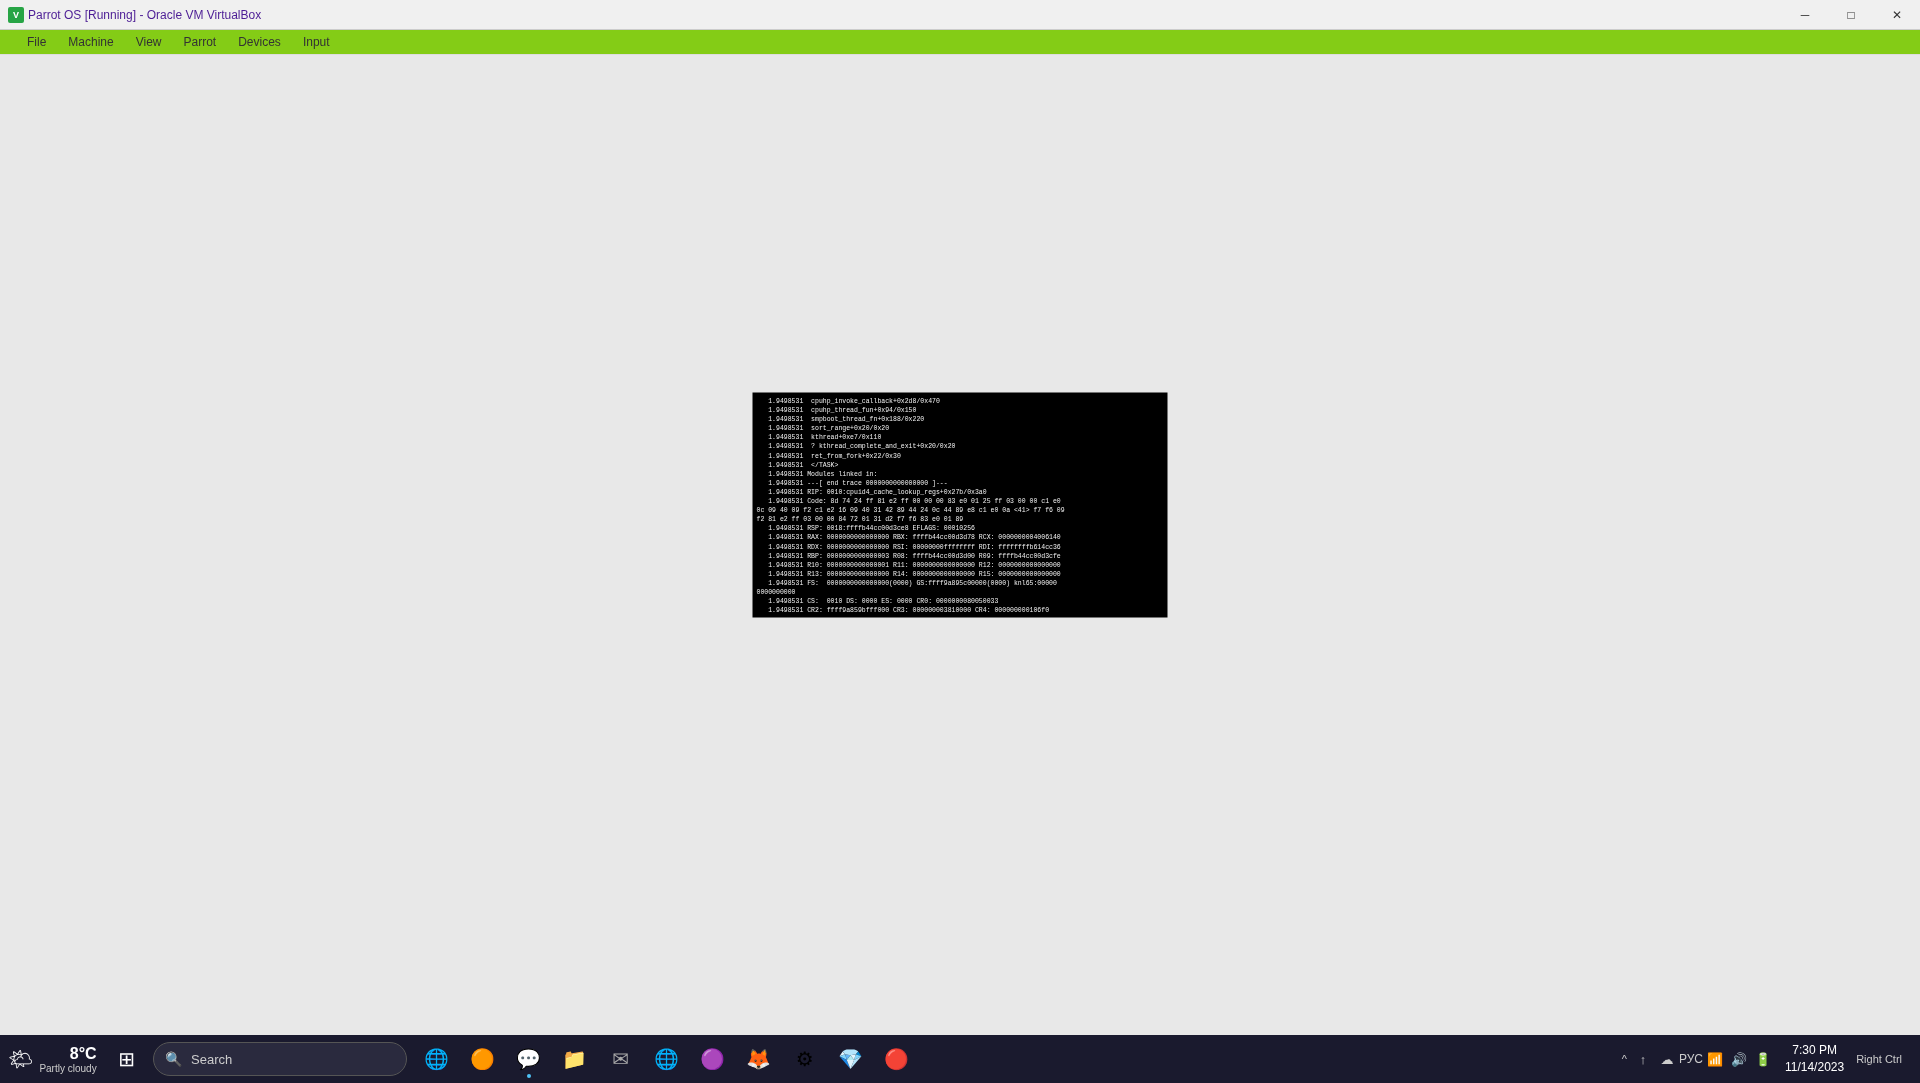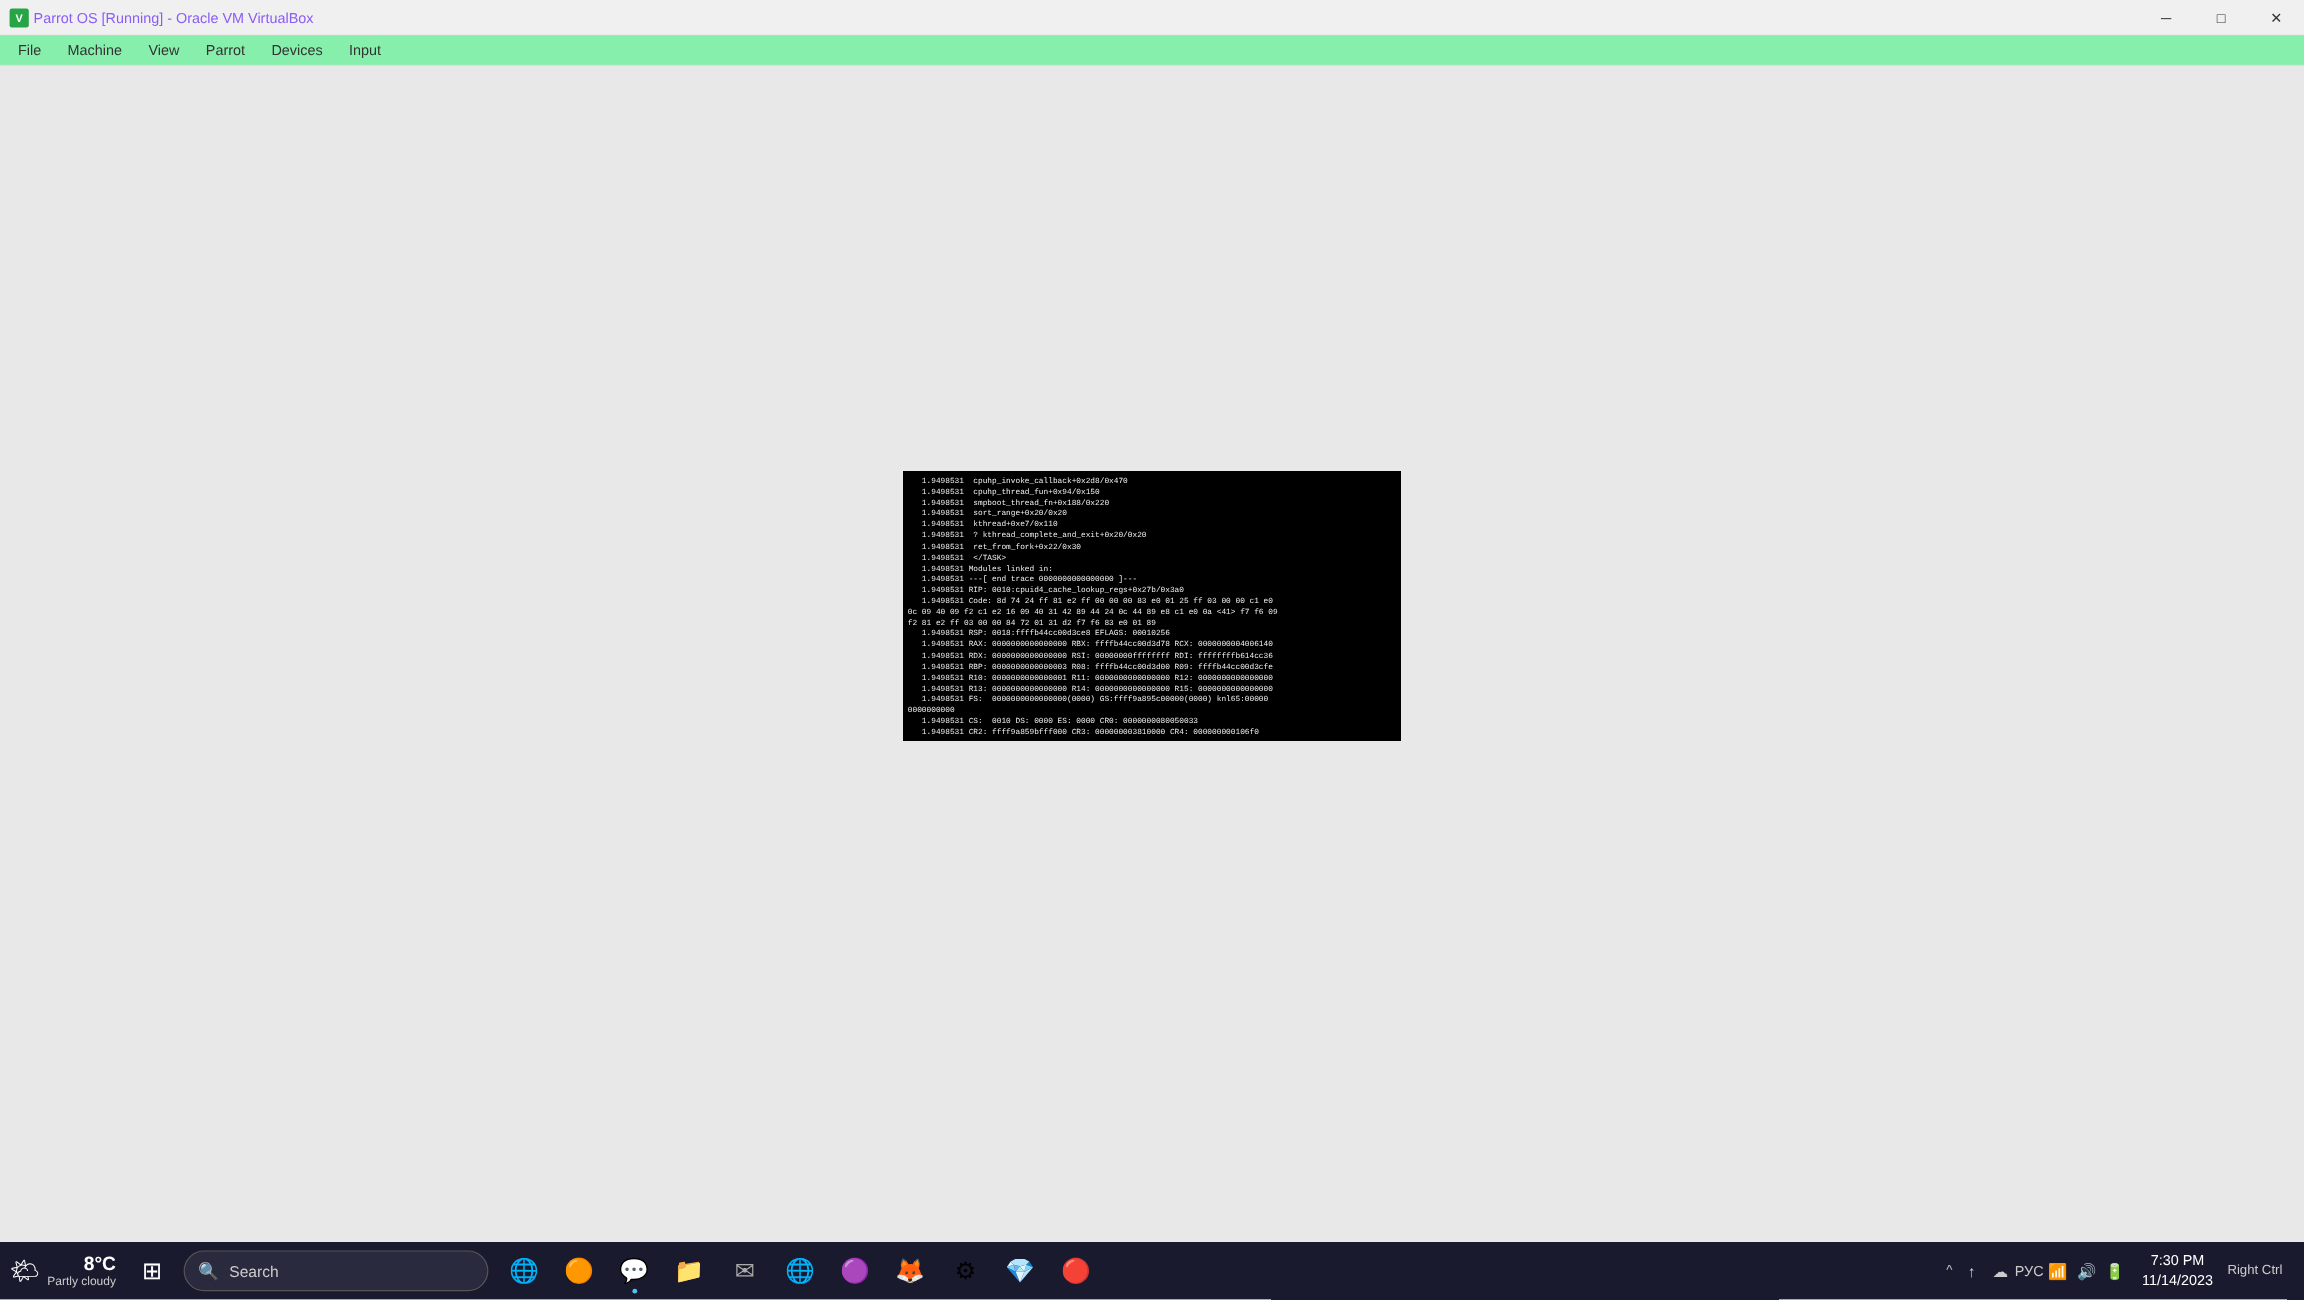--- a/index.html
+++ b/index.html
@@ -34,21 +34,21 @@
       width: 16px;
       height: 16px;
       background: #27a445;
       border-radius: 2px;
       display: flex;
       align-items: center;
       justify-content: center;
     }
     #title-text {
       font-size: 12px;
-      color: #8b5cf6;
+      color: #4c1d95;
     }
     #title-bar-controls {
       display: flex;
       align-items: center;
     }
     .win-btn {
       width: 46px;
       height: 30px;
       display: flex;
       align-items: center;
@@ -57,25 +57,25 @@
       font-size: 12px;
       color: #333;
       background: transparent;
       border: none;
     }
 
     
     #menu-bar {
       width: 100%;
       height: 25px;
-      background: #86efac;
+      background: #84cc16;
       display: flex;
       align-items: center;
       border-bottom: 1px solid #ddd;
-      padding-left: 5px;
+      padding-left: 17px;
       gap: 2px;
     }
     .menu-item {
       font-size: 12px;
       color: #333;
       padding: 3px 10px;
       cursor: pointer;
       border-radius: 3px;
     }
 

